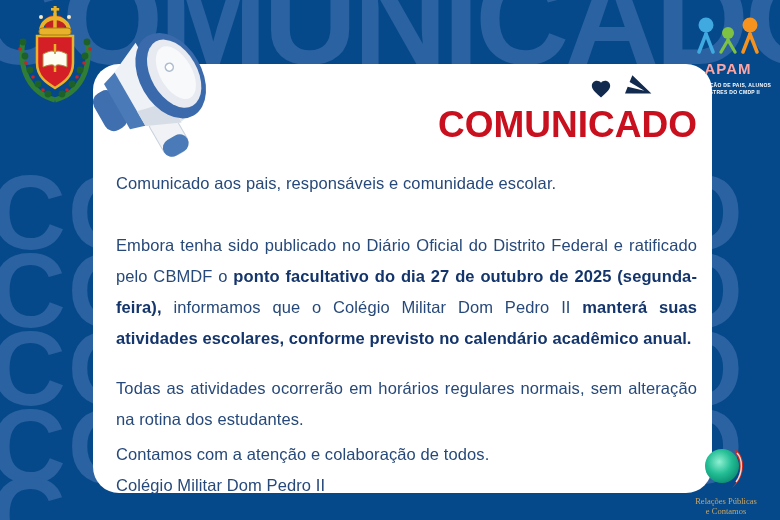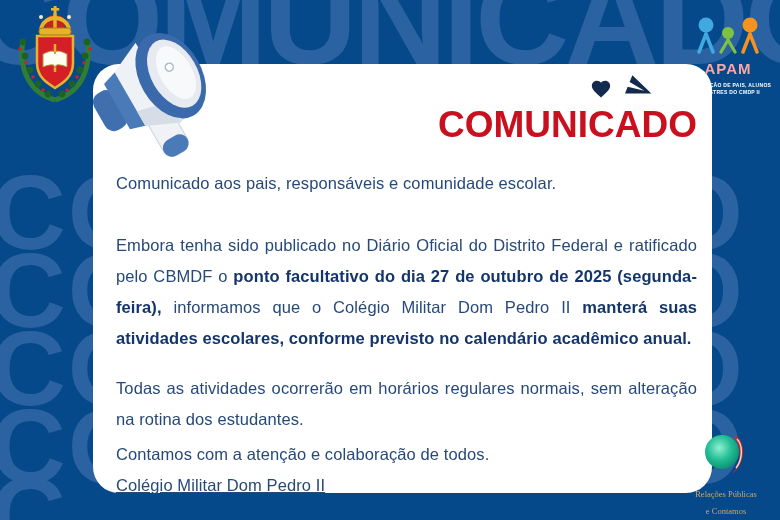--- a/index.html
+++ b/index.html
@@ -26,28 +26,28 @@
              height:26px;margin-right:42px;}
   #card-title{text-align:right;margin-top:4px;font-size:37px;line-height:38px;
               font-weight:bold;color:#C8101E;letter-spacing:0;}
   .para{color:#27497A;font-size:16.5px;line-height:31px;letter-spacing:.1px;}
   .para .b{font-weight:bold;color:#14356B;}
   #p-greeting{margin-top:24px;}
   #p-main{margin-top:31px;text-align:justify;}
   #p-schedule{margin-top:19px;text-align:justify;}
   #p-closing{margin-top:4px;}
   #sig1{margin-top:8px;}
-  #sig2{margin-top:0;text-decoration:underline;}
+  #sig2{margin-top:0;}
 
   
   #megaphone{position:absolute;left:78px;top:12px;z-index:4;}
 
   
   #footer-logo{position:absolute;right:4px;bottom:4px;width:100px;z-index:3;text-align:center;}
-  .flogo-text{color:#C9A667;font-family:"Liberation Serif",serif;font-size:8.5px;line-height:10px;margin-top:7px;}
+  .flogo-text{color:#C9A667;font-family:"Liberation Serif",serif;font-size:8.5px;line-height:10px;}
 </style>
 </head>
 <body>
 
 <div id="stage">
 
   <div id="watermark">
       <div class="wm-row wm-giant" style="top: -46px;">COMUNICADO</div>
       <div class="wm-row" style="top: 160px;">COMUNICADO</div>
       <div class="wm-row" style="top: 238px;">COMUNICADO</div>

